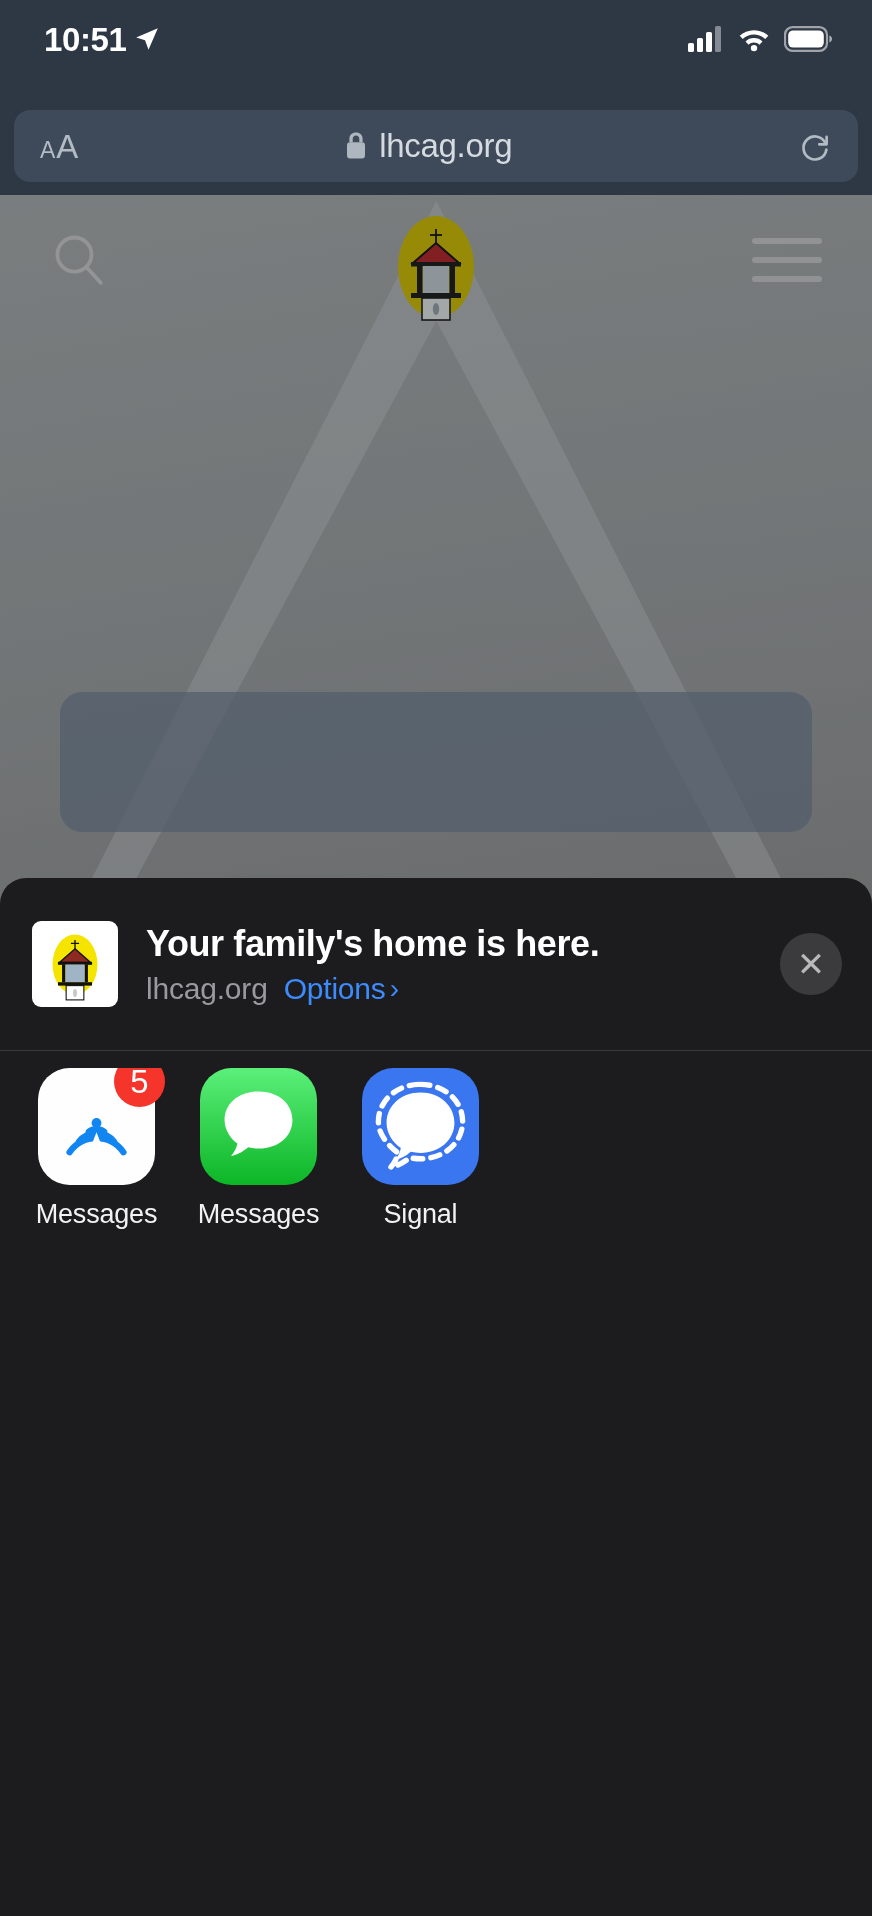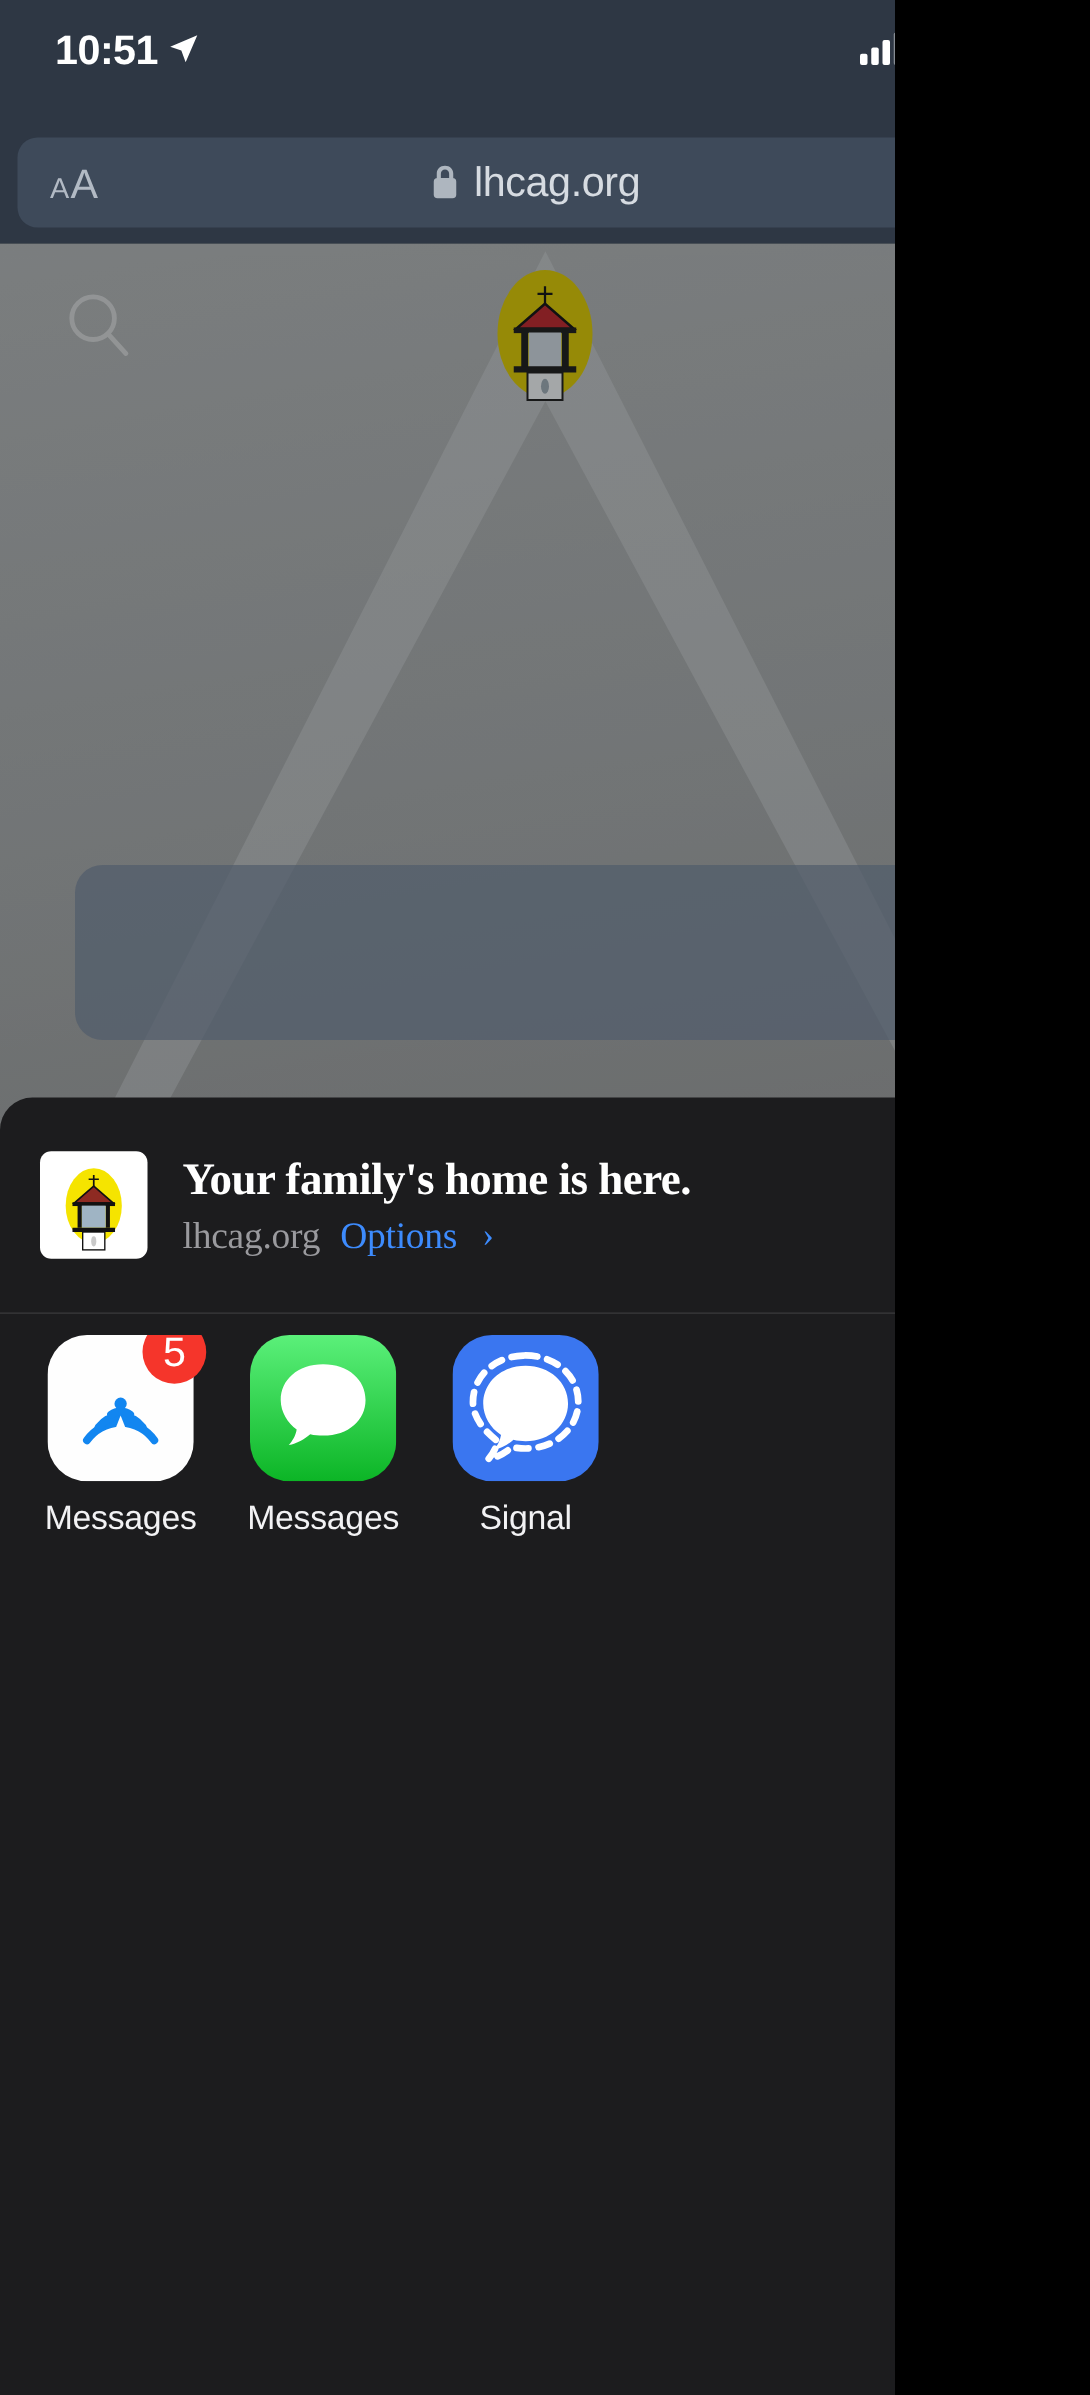--- a/index.html
+++ b/index.html
@@ -4,21 +4,21 @@
 <style>
   * { box-sizing: border-box; margin: 0; padding: 0; }
   html, body {
     width: 872px; height: 1916px;
     background: #000;
     font-family: "Liberation Sans", "DejaVu Sans", sans-serif;
     overflow: hidden;
   }
   #screen {
     position: relative;
-    width: 716px; height: 1916px;
+    width: 872px; height: 1916px;
     background: #2b3442;
     overflow: hidden;
   }
 
   
   #safari-chrome {
     position: absolute; left: 0; top: 0;
     width: 872px; height: 195px;
     background: #2e3744;
   }
@@ -142,33 +142,33 @@
     width: 872px; height: 172px;
     display: flex; align-items: center;
     padding: 0 30px 0 32px;
   }
   #preview-thumb {
     width: 86px; height: 86px; border-radius: 9px;
     background: #fff; flex: 0 0 auto;
     display: flex; align-items: center; justify-content: center;
     overflow: hidden;
   }
-  #preview-text { flex: 1; margin-left: 28px; min-width: 0; font-family: Liberation Serif, serif; }
+  #preview-text { flex: 1; margin-left: 28px; min-width: 0; }
   #preview-title {
     color: #fff; font-size: 36px; font-weight: 700;
     letter-spacing: -0.4px; line-height: 1.2;
     white-space: nowrap; overflow: hidden; text-overflow: ellipsis;
   }
   #preview-sub {
     margin-top: 7px; display: flex; align-items: center; gap: 16px;
   }
   #preview-domain { color: #9a9a9e; font-size: 30px; letter-spacing: -0.2px; }
   #options-link {
     color: #3d8bfd; font-size: 30px; letter-spacing: -0.2px;
-    display: flex; align-items: center; gap: 20px;
+    display: flex; align-items: center; gap: 4px;
   }
   #options-chev { font-size: 28px; line-height: 1; }
   #close-button {
     width: 62px; height: 62px; border-radius: 50%;
     background: #3b3b3d; flex: 0 0 auto;
     display: flex; align-items: center; justify-content: center;
     color: #b9b9bb; font-size: 34px; font-weight: 500;
     margin-left: 14px;
   }
   #header-sep {

